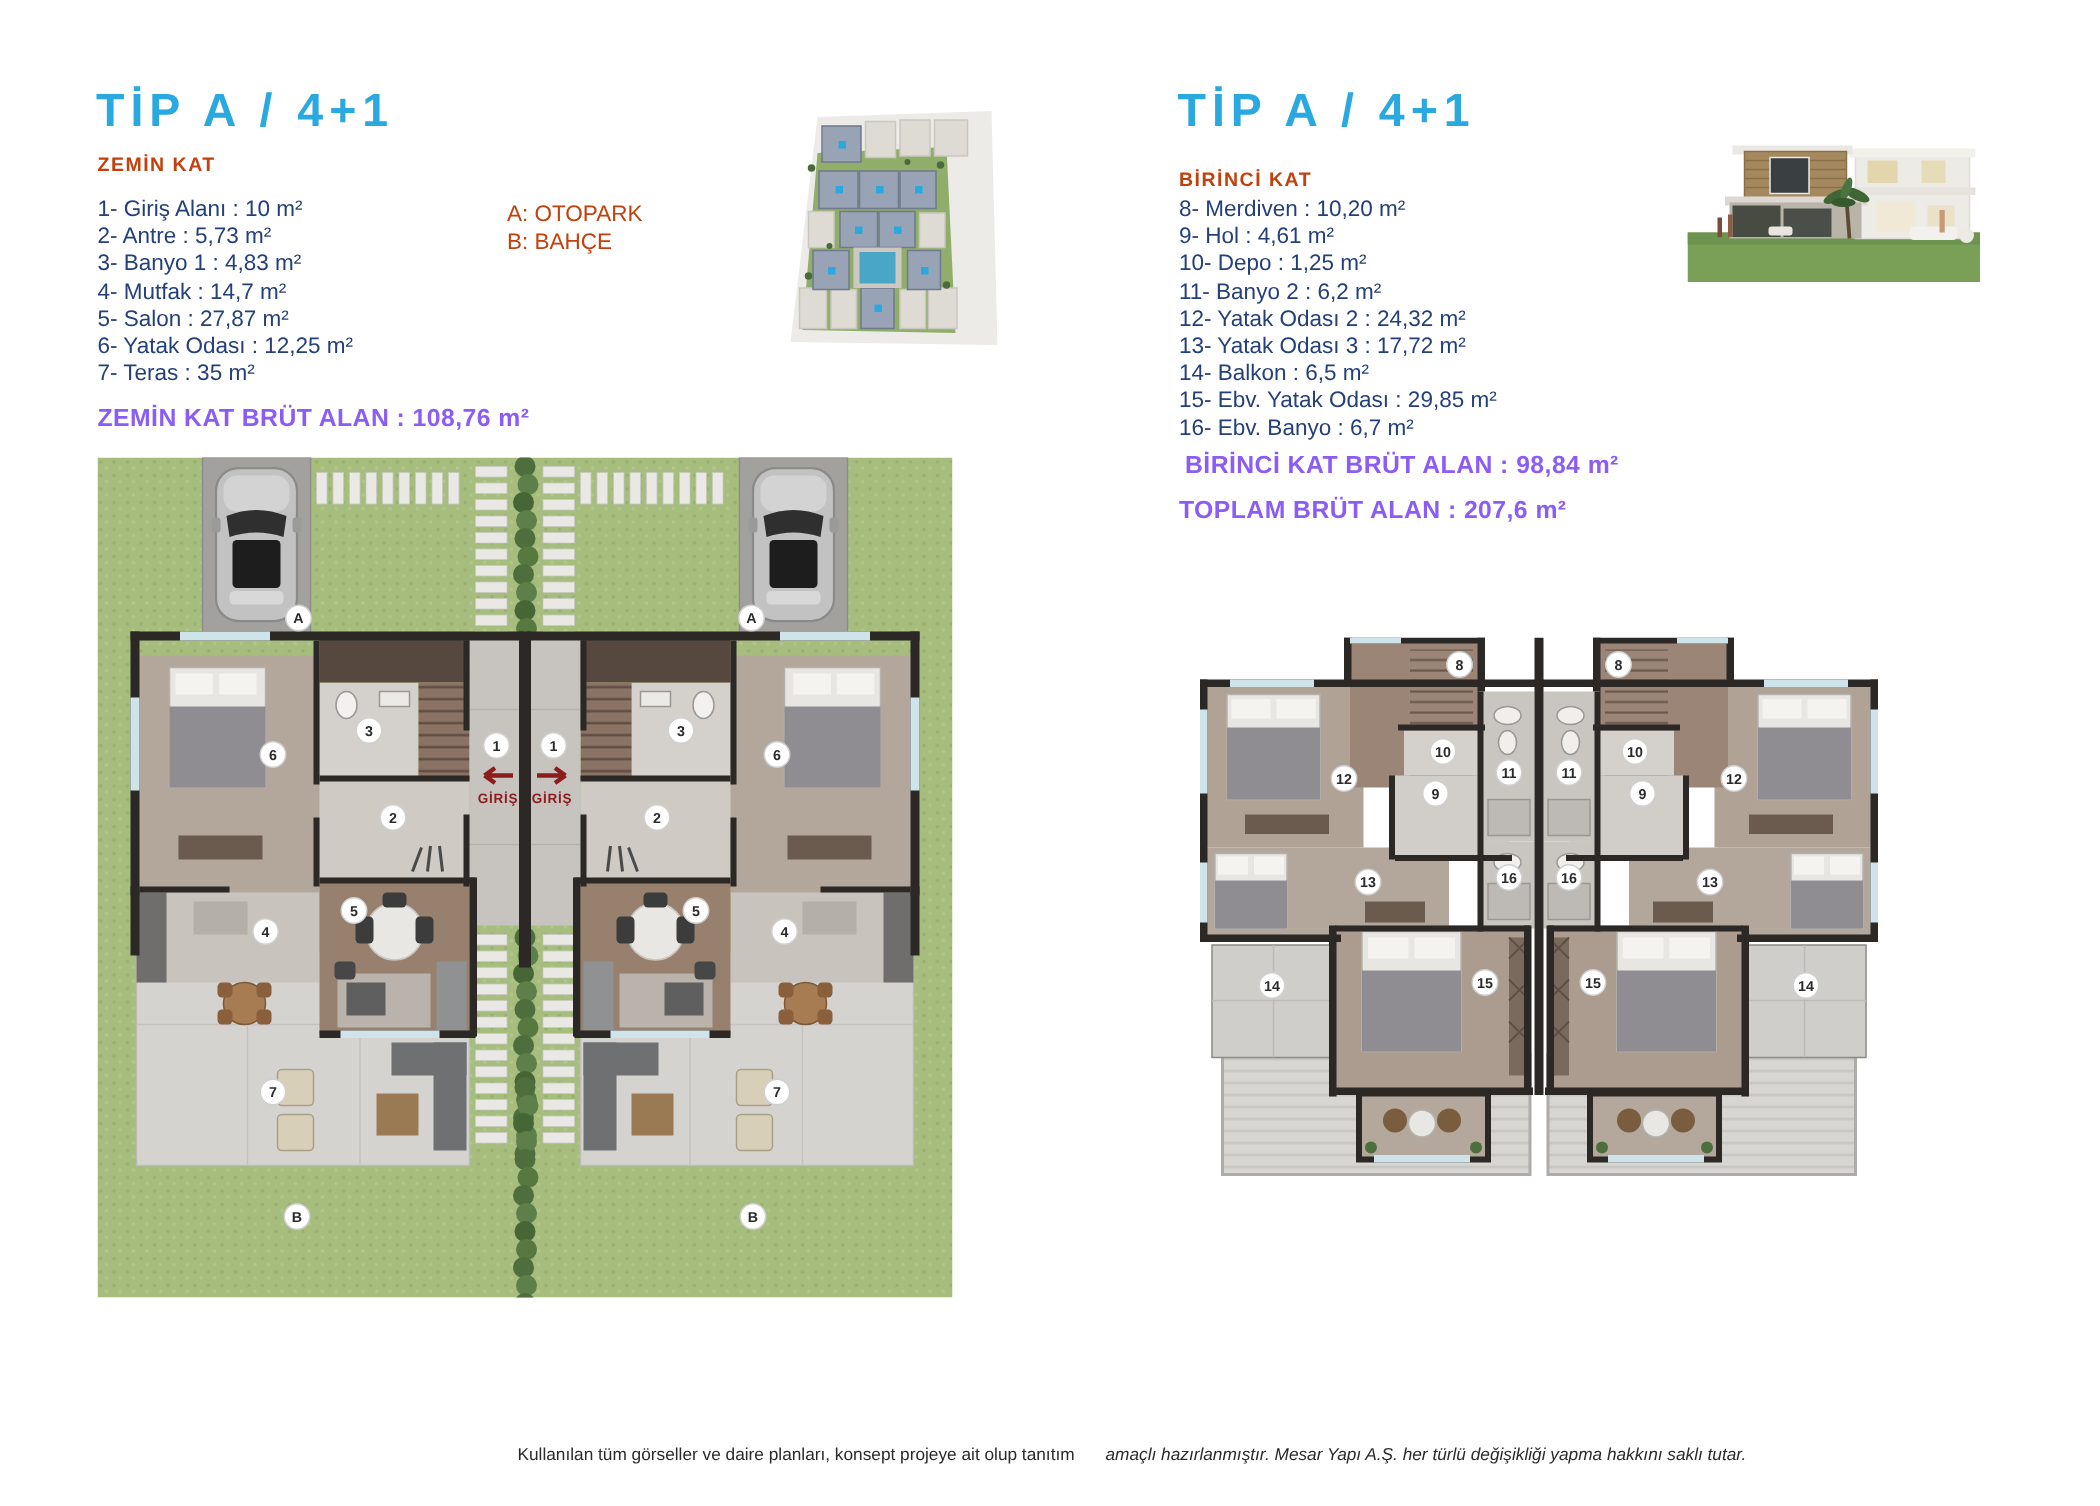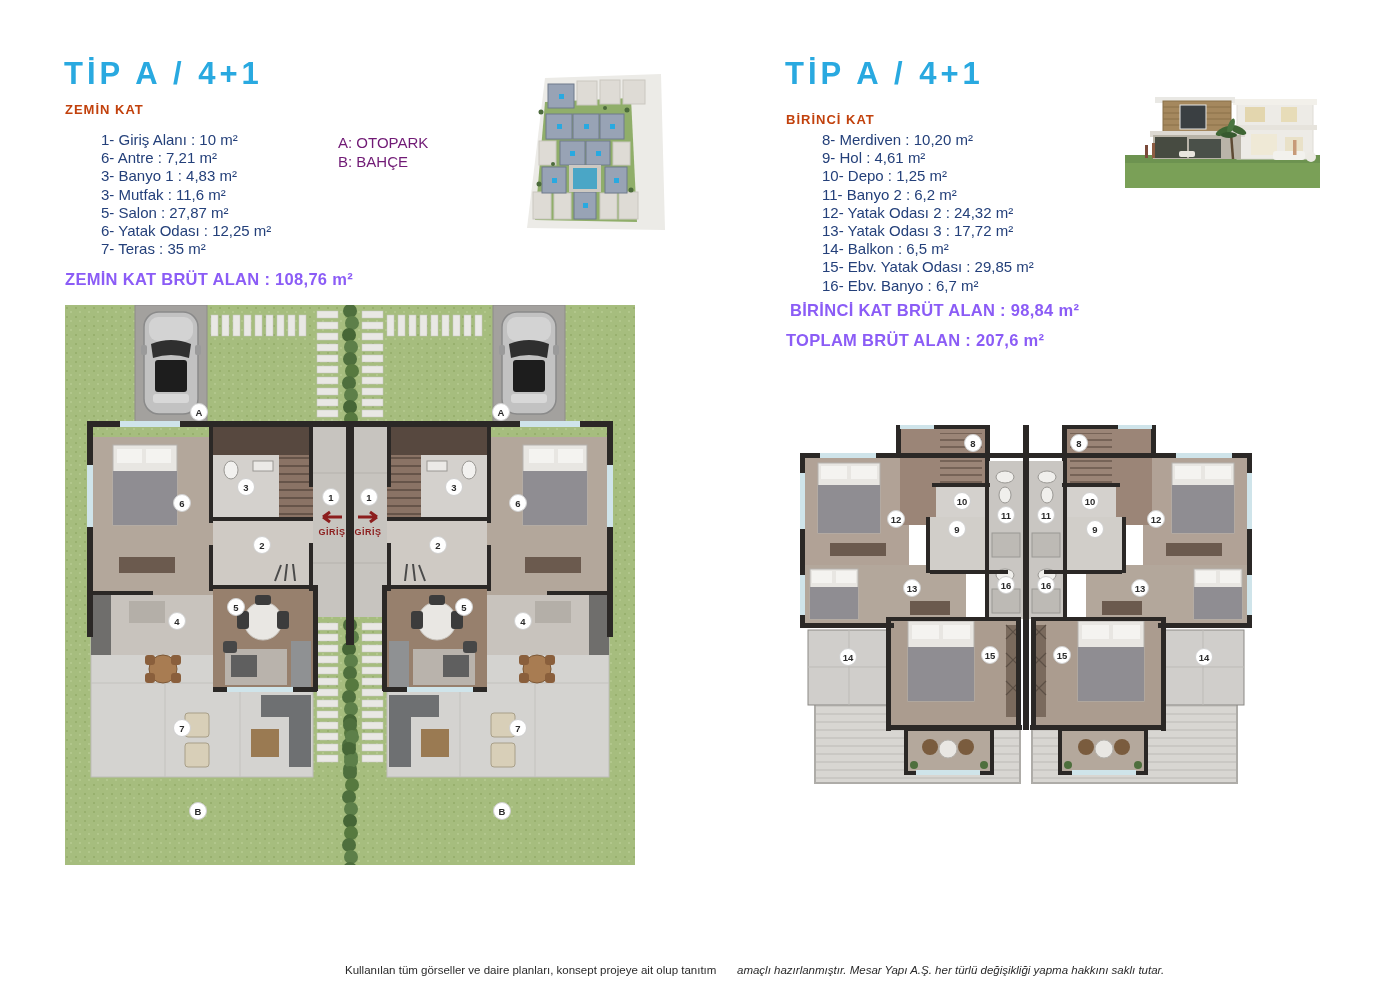--- a/index.html
+++ b/index.html
@@ -6,22 +6,22 @@
   html,body { width:1400px; height:1004px; background:#ffffff; overflow:hidden;
               font-family:"Liberation Sans","DejaVu Sans",sans-serif; }
   .page { position:relative; width:1349px; height:1004px; background:#fff; }
 
   .headline { position:absolute; font-weight:bold; font-size:31px; letter-spacing:4px;
               color:#29a9e0; }
   .sub      { position:absolute; font-weight:bold; font-size:13px; letter-spacing:1px;
               color:#c2410c; }
   .roomlist { position:absolute; list-style:none; color:#24407a; font-size:15px;
               line-height:18.2px; }
-  .roomlist li { white-space:nowrap;margin-left:36px; }
-  .legend   { position:absolute; color:#701a75; font-size:15px; line-height:19px; }
+  .roomlist li { white-space:nowrap; }
+  .legend   { position:absolute; color:#c2410c; font-size:15px; line-height:19px; }
   .brut     { position:absolute; font-weight:bold; font-size:16.5px; color:#8b5cf6;
               letter-spacing:.3px; white-space:nowrap; }
   .thumb    { position:absolute; }
   .plan     { position:absolute; }
   footer    { position:absolute; top:964px; left:0; width:1400px; font-size:11.5px;
               color:#2a2a2a; }
   footer .f-left  { position:absolute; left:345px; top:0; }
   footer .f-right { position:absolute; left:737px; top:0;font-style:italic; }
 
   svg text.numlab { font-family:"Liberation Sans",sans-serif; font-size:9.5px; font-weight:bold;
@@ -32,23 +32,23 @@
 </head>
 <body>
 
 <div class="page">
 
   <h1 class="headline" style="left:64px; top:56px;">TİP A / 4+1</h1>
   <h2 class="sub" style="left:65px; top:102px;">ZEMİN KAT</h2>
 
   <ul class="roomlist" style="left:65px; top:131px;">
     <li>1- Giriş Alanı : 10 m²</li>
-    <li>6- Antre : 7,21 m²</li>
+    <li>2- Antre : 5,73 m²</li>
     <li>3- Banyo 1 : 4,83 m²</li>
-    <li>3- Mutfak : 11,6 m²</li>
+    <li>4- Mutfak : 14,7 m²</li>
     <li>5- Salon : 27,87 m²</li>
     <li>6- Yatak Odası : 12,25 m²</li>
     <li>7- Teras : 35 m²</li>
   </ul>
 
   <div class="legend" style="left:338px; top:133px;">
     <div>A: OTOPARK</div>
     <div>B: BAHÇE</div>
   </div>
 

